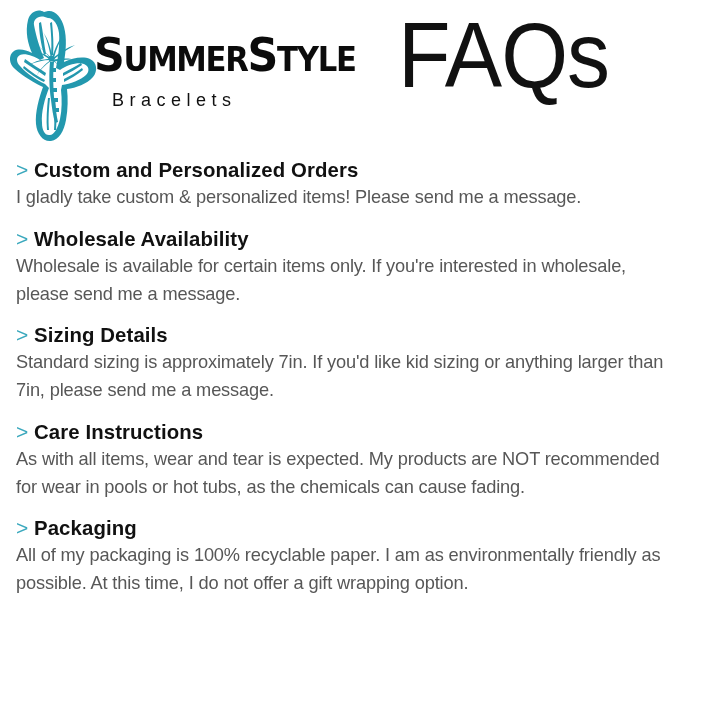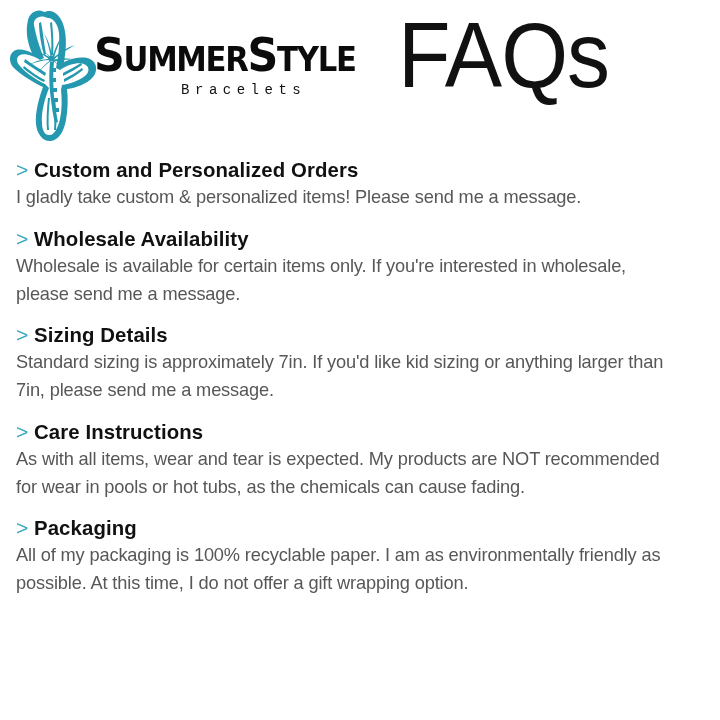--- a/index.html
+++ b/index.html
@@ -38,41 +38,41 @@
   .brand-mark {
     width: 92px;
     height: 138px;
     flex: 0 0 auto;
   }
   .brand-words {
     margin-left: -6px;
     padding-top: 28px;
     display: flex;
     flex-direction: column;
-    align-items: center;
+    align-items: flex-start;
   }
   .wordmark {
     font-family: "DejaVu Sans", sans-serif;
     font-weight: bold;
     font-size: 40px;
     line-height: 0.92;
     letter-spacing: -1.4px;
     color: #0b0b0b;
     white-space: nowrap;
     transform: scaleX(0.93);
     transform-origin: left center;
   }
   .wordmark .cap { font-size: 46px; }
   .wordmark .sml { font-size: 33px; }
   .subword {
-    font-family: Liberation Mono, monospace;
-    font-size: 14px;
+    font-family: Liberation Sans, sans-serif;
+    font-size: 18px;
     letter-spacing: 5.5px;
     color: #111111;
-    margin-top: 6px;
+    margin-top: 14px;
     margin-left: 18px;
     white-space: nowrap;
   }
 
   .faq-title {
     position: absolute;
     left: 398px;
     top: 8px;
     font-family: "Liberation Sans", sans-serif;
     font-weight: 300;

